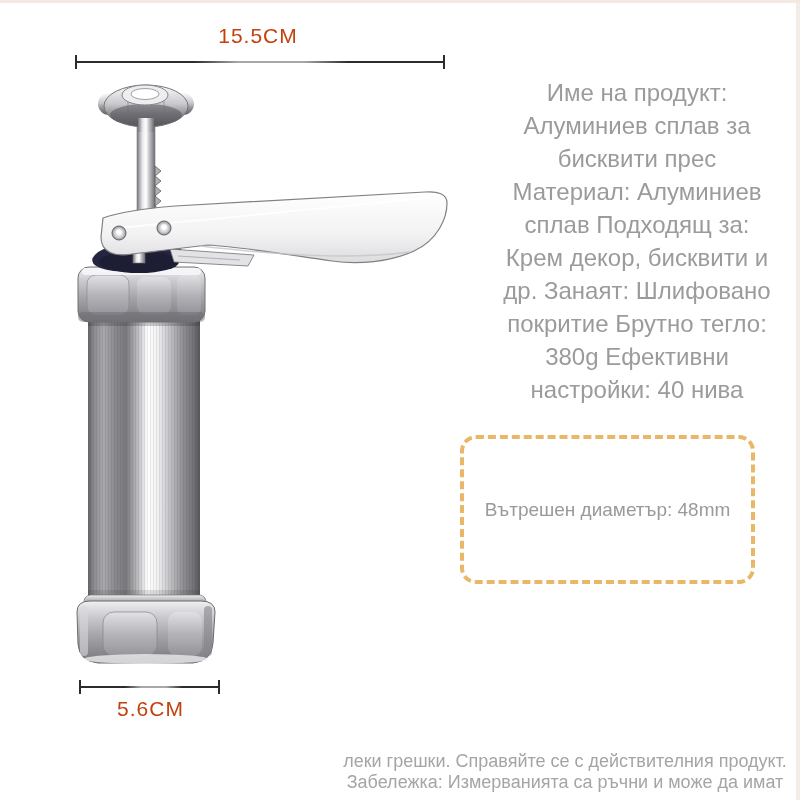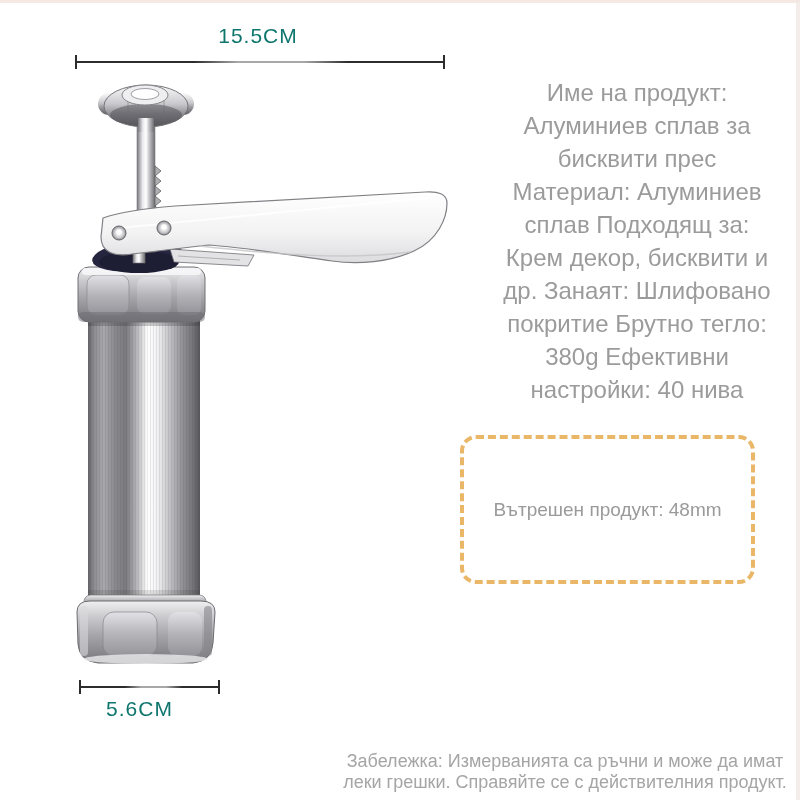--- a/index.html
+++ b/index.html
@@ -10,23 +10,23 @@
   .edge-right{position:absolute; right:0; top:0; width:4px; height:800px; background:rgba(240,231,227,0.8);}
 
   .art{position:absolute; left:0; top:0; width:800px; height:800px;}
 
   .dim-line{position:absolute; height:14px; border-left:2px solid #2c2c2c; border-right:2px solid #2c2c2c;}
   .dim-line::after{content:""; position:absolute; left:0; right:0; top:6px; height:2px;
     background:linear-gradient(90deg,#2c2c2c 0%,#2c2c2c 32%,#a8a8a8 44%,#a8a8a8 62%,#2c2c2c 74%,#2c2c2c 100%);}
   .dim-line-top{left:75px; top:55px; width:366px;}
   .dim-line-bottom{left:79px; top:680px; width:137px;}
 
-  .dim-label{position:absolute; text-align:center; font-size:21px; letter-spacing:1px; color:#0f766e;}
+  .dim-label{position:absolute; text-align:center; font-size:21px; letter-spacing:1px; color:#c2410c;}
   .dim-label-top{left:75px; top:24px; width:366px;}
-  .dim-label-bottom{left:71px; top:697px; width:137px;}
+  .dim-label-bottom{left:82px; top:697px; width:137px;}
 
   .desc{position:absolute; left:455px; top:76px; width:364px; text-align:center;
     font-size:24px; line-height:33px; color:#9b9b9b;}
 
   .spec-box{position:absolute; left:460px; top:435px; width:295px; height:149px; box-sizing:border-box;
     border:4px dashed #eab768; border-radius:16px;
     display:flex; flex-direction:column; justify-content:center; align-items:center;
     font-size:19px; line-height:26px; color:#9a9a9a; text-align:center;}
 
   .note{position:absolute; left:330px; top:751px; width:470px; text-align:center;
@@ -175,24 +175,24 @@
     <div>Материал: Алуминиев</div>
     <div>сплав Подходящ за:</div>
     <div>Крем декор, бисквити и</div>
     <div>др. Занаят: Шлифовано</div>
     <div>покритие Брутно тегло:</div>
     <div>380g Ефективни</div>
     <div>настройки: 40 нива</div>
   </div>
 
   <div class="spec-box">
-    <div>Вътрешен продукт: 48mm</div>
+    <div>Вътрешен диаметър: 48mm</div>
   </div>
 
   <div class="dim-line dim-line-bottom"></div>
   <div class="dim-label dim-label-bottom">5.6CM</div>
 
   <div class="note">
+    <div>леки грешки. Справяйте се с действителния продукт.</div>
     <div>Забележка: Измерванията са ръчни и може да имат</div>
-    <div>леки грешки. Справяйте се с действителния продукт.</div>
   </div>
 
 </div>
 
 </body></html>

